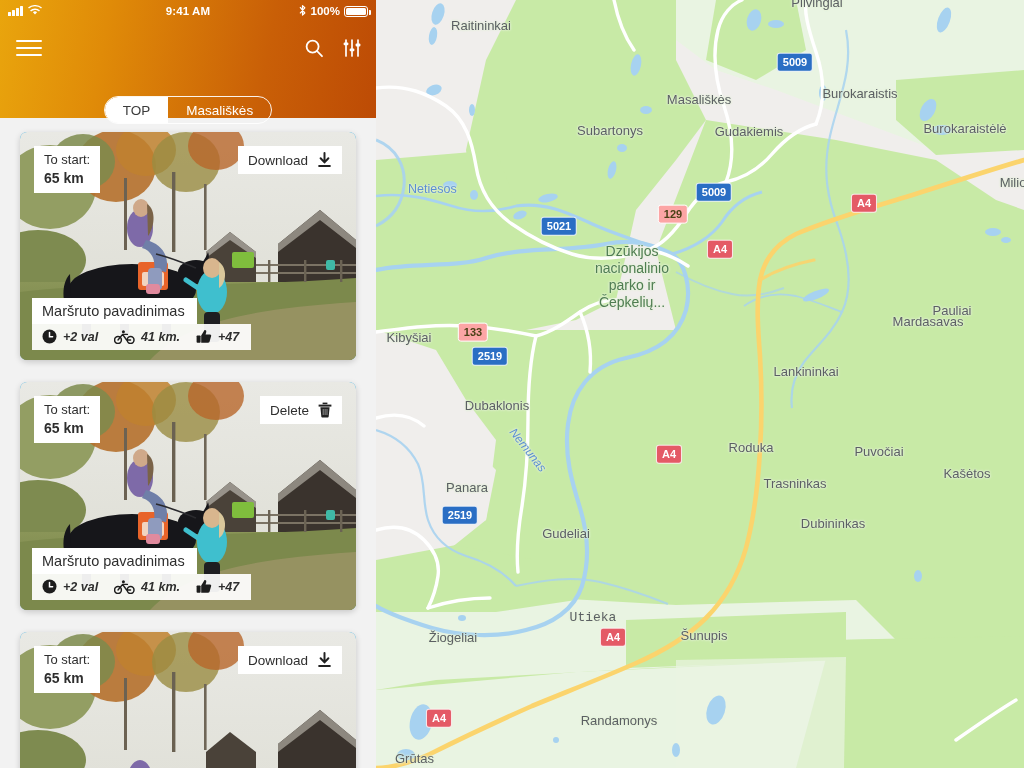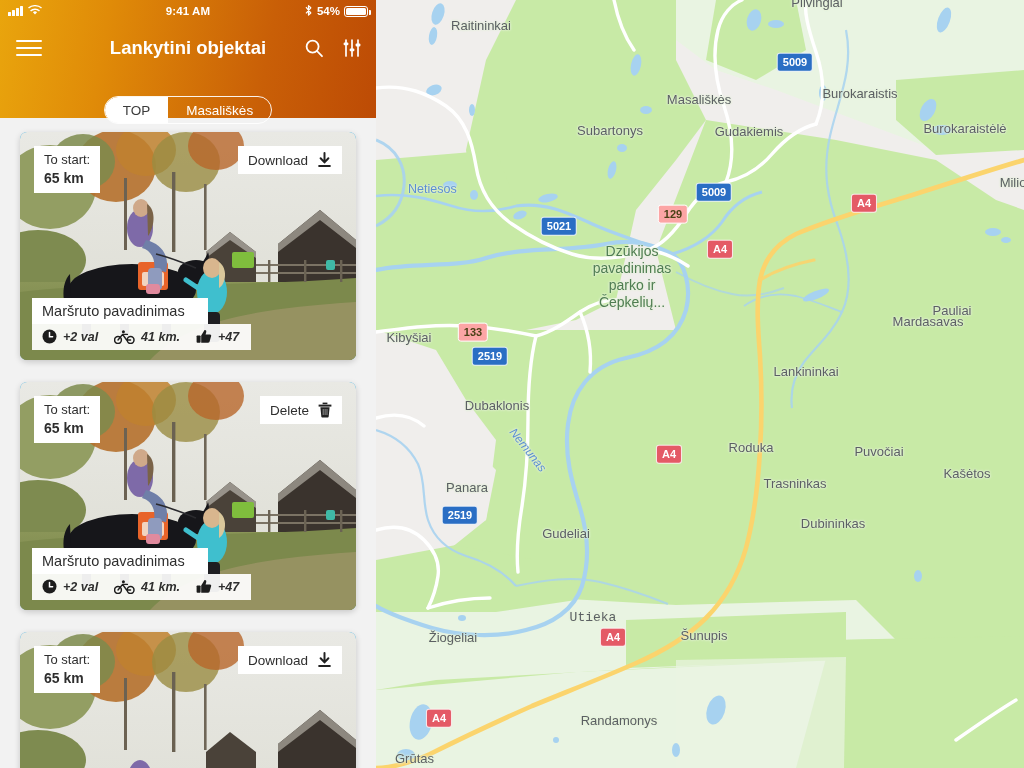--- a/index.html
+++ b/index.html
@@ -113,21 +113,21 @@
     display: flex; align-items: center; gap: 9px;
     font-size: 13.5px; color: #2e2e2e; cursor: pointer;
   }
   .badge-action svg { display: block; }
 
   .card-info {
     position: absolute; left: 12px; bottom: 10px; max-width: 300px;
   }
   .ci-title {
     background: #fff; display: inline-block;
-    padding: 5px 23px 5px 10px; font-size: 14.5px; color: #2e2e2e;
+    padding: 5px 12px 5px 10px; font-size: 14.5px; color: #2e2e2e;
   }
   .ci-stats {
     background: rgba(255,255,255,.93); display: flex; align-items: center;
     gap: 6px; padding: 5px 12px 6px 10px;
   }
   .stat { display: flex; align-items: center; gap: 6px; margin-right: 10px; font-weight: bold; }
   .stat:last-child { margin-right: 0; }
   .stat-val { font-size: 12.5px; font-style: italic; color: #2e2e2e; }
   .stat svg { display: block; }
 
@@ -189,34 +189,33 @@
               </svg>
           </span>
         </div>
         <div class="sb-center">9:41 AM</div>
         <div class="sb-right">
           <span>
             <svg width="9" height="13" viewBox="0 0 9 13">
                 <path d="M2 3.2 6.8 9 4.5 11V1.6L6.8 3.8 2 9.4" stroke="#fff" stroke-width="1.2" fill="none" stroke-linejoin="round"></path>
               </svg>
           </span>
-          <span>54%</span>
+          <span>100%</span>
           <span class="batt">
               <i></i>
             </span>
         </div>
       </div>
 
       <div id="title-row">
         <div id="hamburger">
           <span></span>
             <span></span>
             <span></span>
         </div>
-        <div id="header-title">Lankytini objektai</div>
         <div id="header-actions">
           <span class="hdr-icon">
             <svg width="20" height="20" viewBox="0 0 20 20">
                 <circle cx="8.6" cy="8.6" r="6" stroke="#fff" stroke-width="1.8" fill="none"></circle>
                 <line x1="13" y1="13" x2="18" y2="18.2" stroke="#fff" stroke-width="1.8" stroke-linecap="round"></line>
               </svg>
           </span>
           <span class="hdr-icon">
             <svg width="20" height="20" viewBox="0 0 20 20">
               <line x1="4" y1="2" x2="4" y2="18" stroke="#fff" stroke-width="1.7" stroke-linecap="round"></line>
@@ -614,21 +613,21 @@
                  C386 390 386 420 384 450 C382 486 378 518 370 548
                  C362 576 348 600 330 618 C310 638 286 652 258 664
                  C226 678 190 692 156 706 C120 722 86 738 54 754 C36 762 18 768 0 768"></path>
       </g>
       <g stroke="#fbd46d" stroke-width="3.2" fill="none" stroke-linecap="round" opacity=".9">
         <path d="M384 280 C400 270 418 264 438 260"></path>
       </g>
     </svg>
 
     <div class="map-label park" style="left:256px; top:277px;">Dzūkijos
-pavadinimas
+nacionalinio
 parko ir
 Čepkelių...</div>
 
     <div class="map-label water" style="left:32px; top:189px; transform:translate(0,-50%);">Netiesos</div>
 
     <div class="map-label river" style="left:152px; top:450px; transform:translate(-50%,-50%) rotate(52deg);">Nemunas</div>
 
     <div class="map-label" style="left:105px; top:25px;">Raitininkai</div>
     <div class="map-label" style="left:441px; top:2px;">Pilvingiai</div>
     <div class="map-label" style="left:323px; top:99px;">Masališkės</div>

